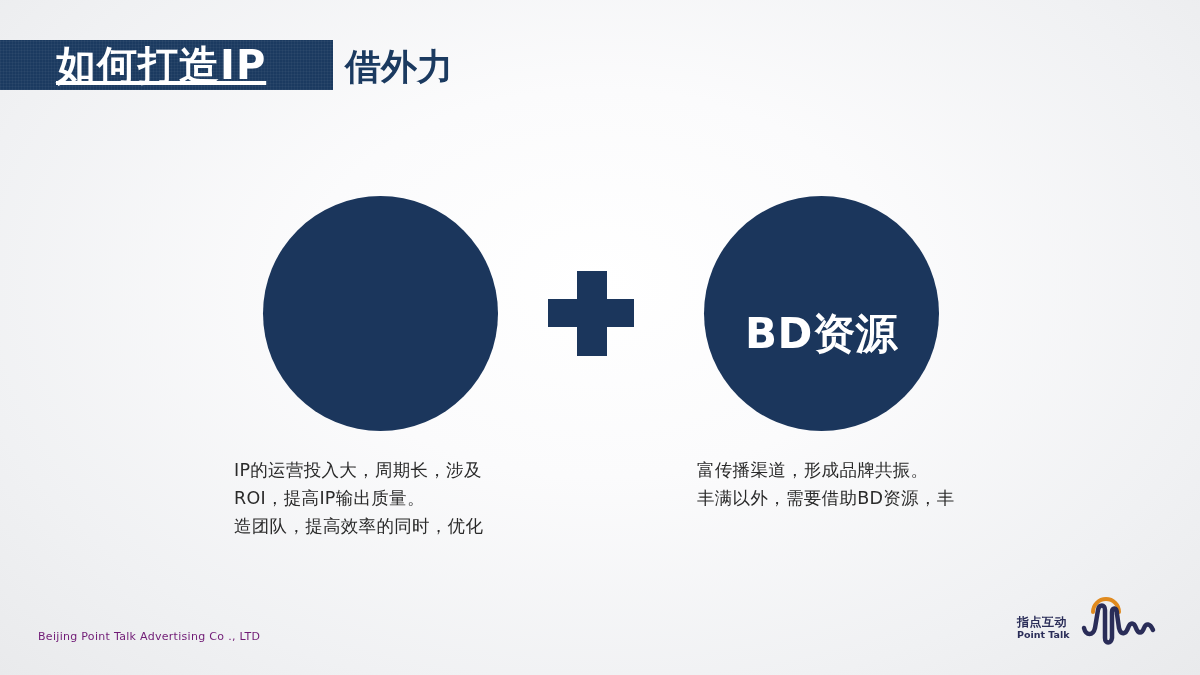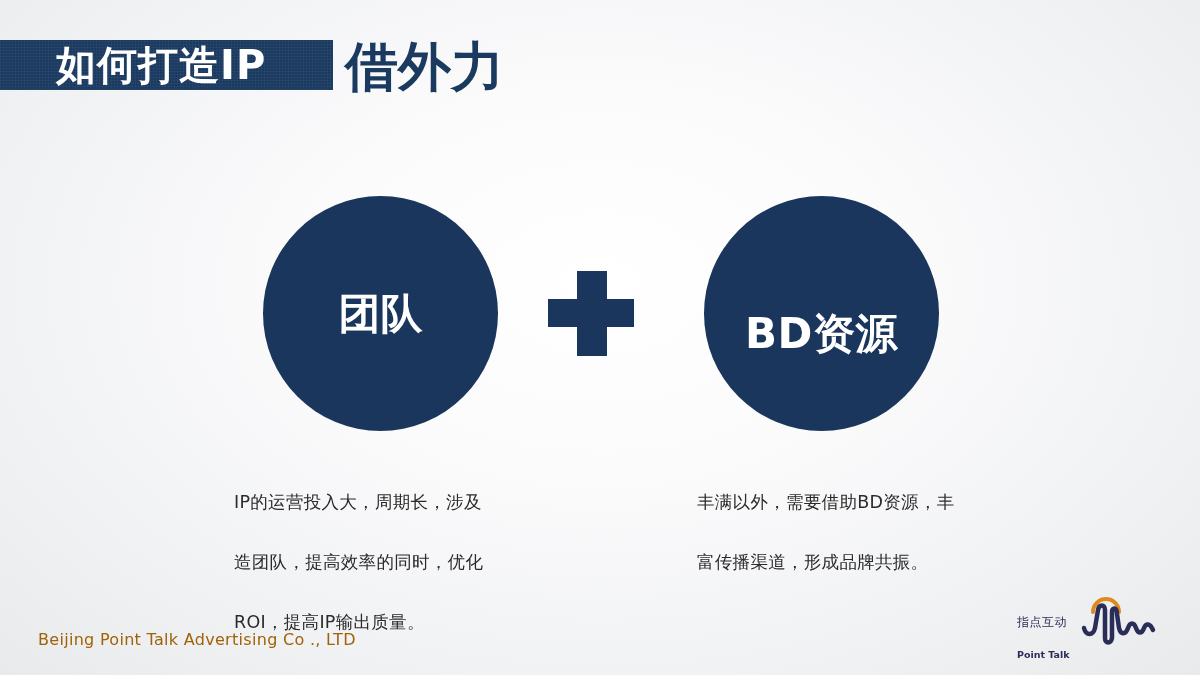--- a/index.html
+++ b/index.html
@@ -29,28 +29,29 @@
       position: absolute;
       left: 56px;
       top: 40px;
       height: 50px;
       line-height: 50px;
       font-size: 40px;
       font-weight: bold;
       color: #ffffff;
       letter-spacing: 1px;
       white-space: nowrap;
+      text-decoration: underline;
     }
     .title-sub {
       position: absolute;
       left: 345px;
       top: 40px;
       height: 54px;
       line-height: 54px;
-      font-size: 53px;
+      font-size: 36px;
       font-weight: bold;
       color: #1b3a60;
       white-space: nowrap;
     }
     .circle {
       position: absolute;
       width: 235px;
       height: 235px;
       border-radius: 50%;
       background: #1b365c;
@@ -88,94 +89,92 @@
     }
     .desc {
       position: absolute;
       font-size: 17.5px;
       line-height: 28px;
       color: #2a2a2a;
       letter-spacing: 0.3px;
     }
     .desc-left { left: 234px; top: 456px; width: 300px; }
     .desc-right { left: 697px; top: 456px; width: 320px; }
-    .desc span { display: block; white-space: nowrap; margin-top: 32px; }
+    .desc span { display: block; white-space: nowrap; }
     .footer-company {
       position: absolute;
       left: 38px;
       top: 630px;
-      font-size: 16px;
-      color: #a16207;
+      font-size: 11px;
+      color: #701a75;
       letter-spacing: 0.3px;
       white-space: nowrap;
     }
     .logo {
       position: absolute;
       left: 1015px;
       top: 590px;
       width: 145px;
       height: 60px;
     }
     .logo-cn {
       position: absolute;
       left: 2px;
       top: 24px;
       font-size: 12px;
-      font-weight: normal;
+      font-weight: bold;
       color: #2a2d58;
       white-space: nowrap;
       letter-spacing: 0.5px;
     }
     .logo-en {
       position: absolute;
       left: 2px;
       top: 39px;
       font-size: 9.5px;
       font-weight: bold;
       color: #2a2d58;
       white-space: nowrap;
-      margin-top: 20px;
     }
     .logo-mark {
       position: absolute;
       left: 66px;
       top: 0;
     }
   </style>
 </head>
 <body>
 
 <div class="title-bar"></div>
 <div class="title-main">如何打造IP</div>
 <div class="title-sub">借外力</div>
 
 <div class="circle circle-left">
   <span class="label">
-    <span style="display:block">团队</span>
   </span>
 </div>
 
 <div>
   <div class="plus-v"></div>
   <div class="plus-h"></div>
 </div>
 
 <div class="circle circle-right">
   <span class="label">BD资源</span>
 </div>
 
 <div class="desc desc-left">
   <span>IP的运营投入大，周期长，涉及</span>
+  <span>ROI，提高IP输出质量。</span>
   <span>造团队，提高效率的同时，优化</span>
-  <span>ROI，提高IP输出质量。</span>
 </div>
 
 <div class="desc desc-right">
+  <span>富传播渠道，形成品牌共振。</span>
   <span>丰满以外，需要借助BD资源，丰</span>
-  <span>富传播渠道，形成品牌共振。</span>
 </div>
 
 <div class="footer-company">Beijing Point Talk Advertising Co ., LTD</div>
 
 <div class="logo">
   <div class="logo-cn">指点互动</div>
   <div class="logo-en">Point Talk</div>
   <svg class="logo-mark" width="80" height="60" viewBox="0 0 80 60">
     <path d="M12 22 A13 13 0 0 1 38 22" fill="none" stroke="#e08a1e" stroke-width="4" stroke-linecap="round"></path>
     <path d="M3 38 C5 46, 12 46, 14 38 L17 20 C18 14, 24 14, 24 20 L24 48 C24 54, 30 54, 31 48 L31 22 C31 17, 36 17, 36 24 L38 38 C40 46, 45 44, 47 38 C49 32, 53 32, 55 38 C57 44, 61 44, 63 38 C65 33, 69 33, 72 40" fill="none" stroke="#2a2d58" stroke-width="4.5" stroke-linecap="round" stroke-linejoin="round"></path>

